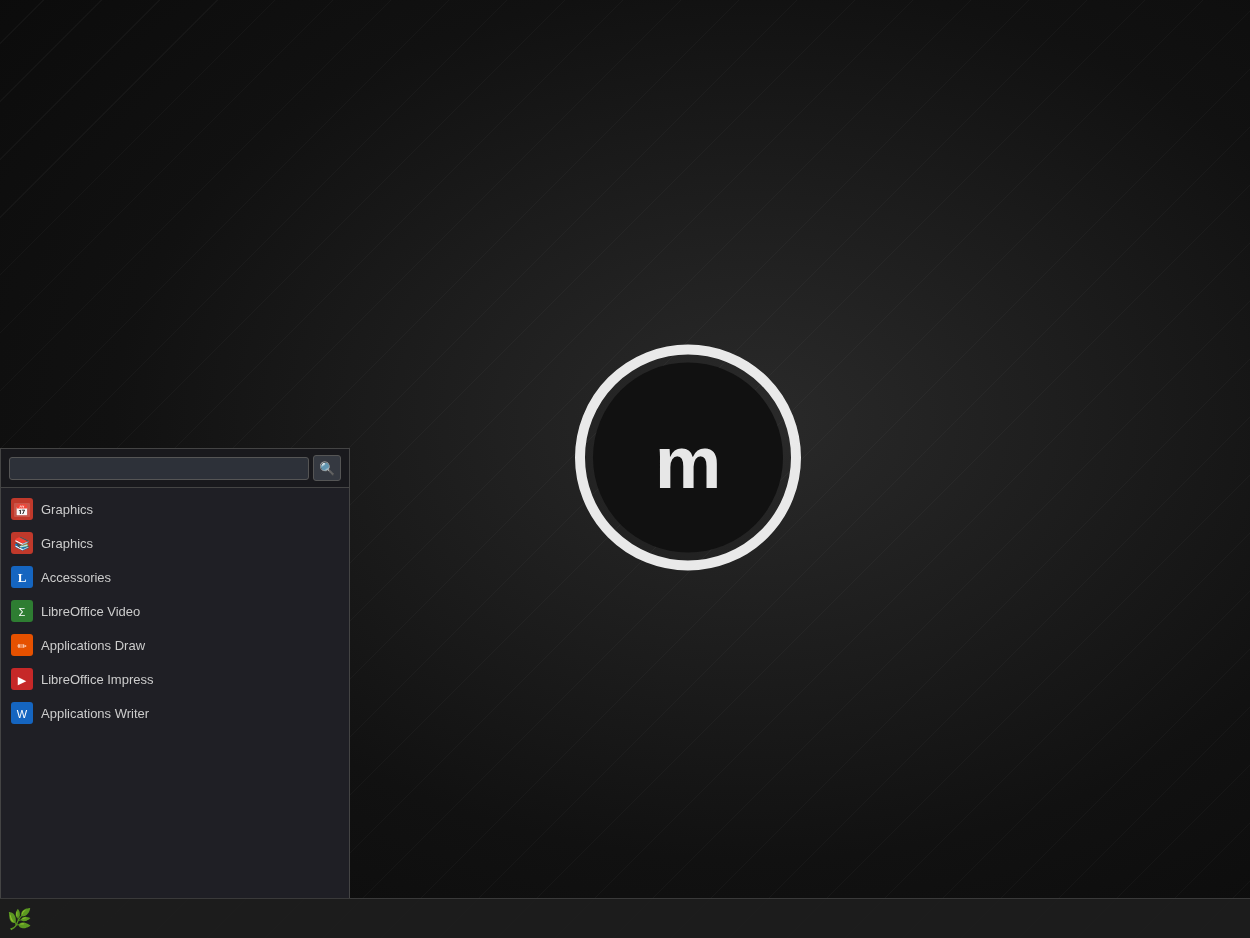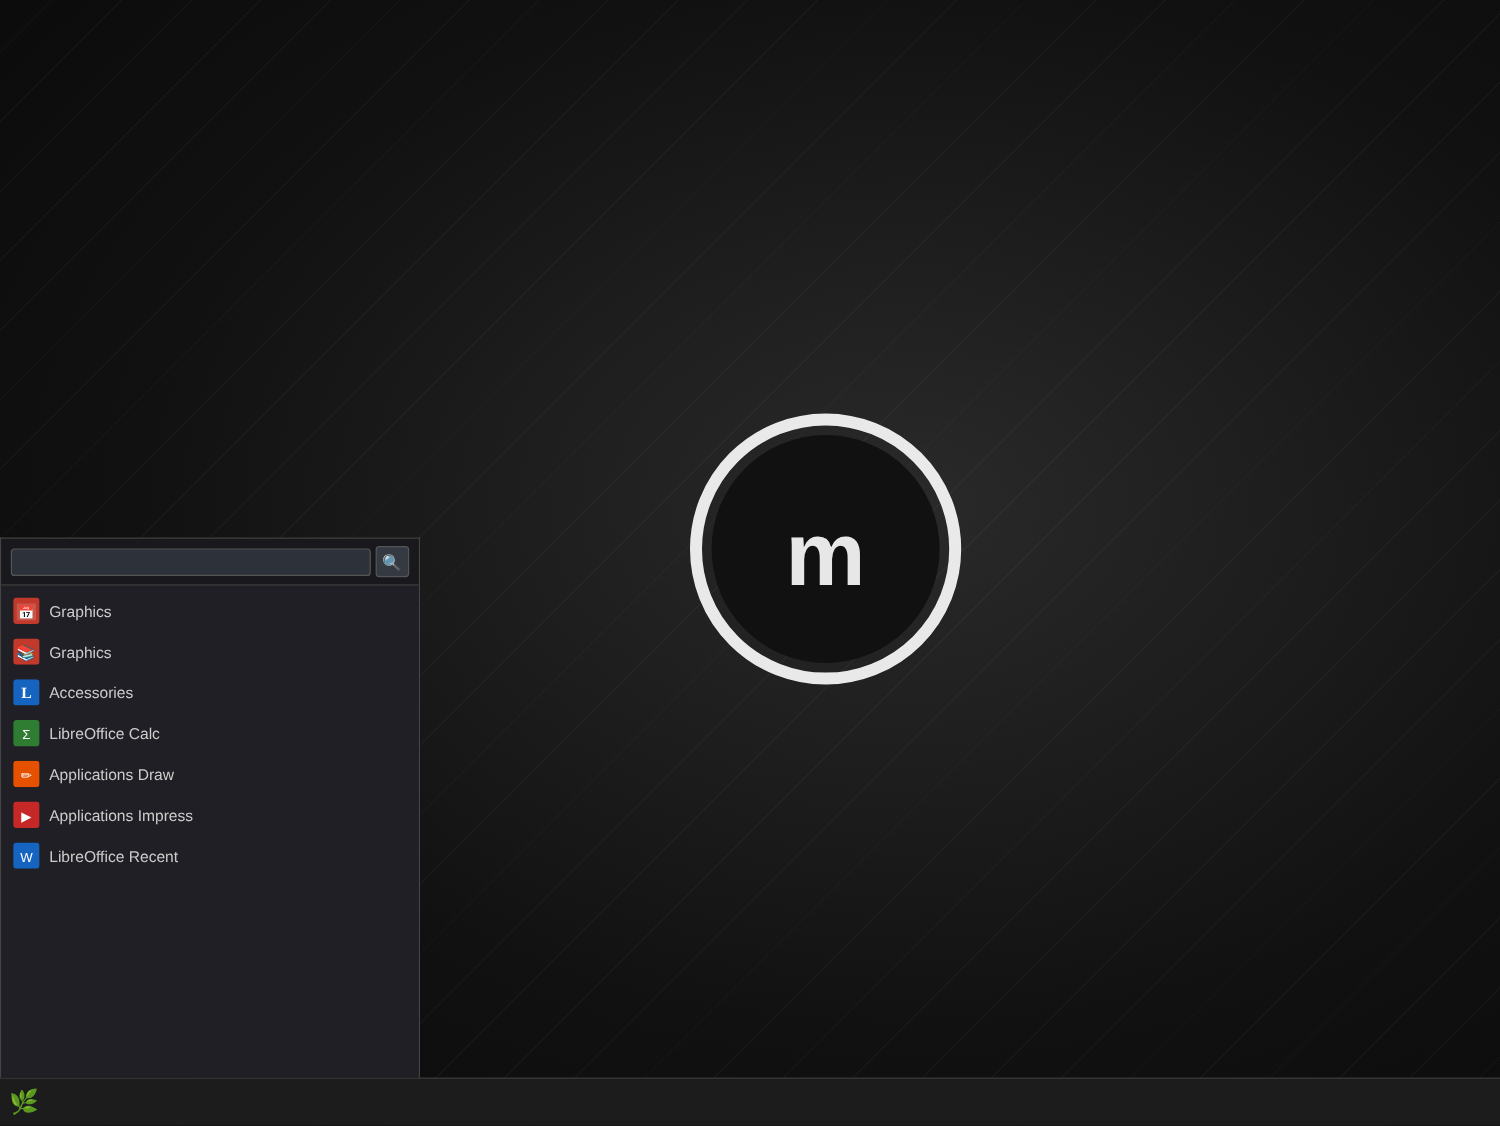--- a/index.html
+++ b/index.html
@@ -252,48 +252,48 @@
             </div>
             <span>Accessories</span>
           </div>
           <div class="app-item">
             <div class="app-icon">
               <svg viewBox="0 0 22 22" xmlns="http://www.w3.org/2000/svg">
                 <rect width="22" height="22" rx="3" fill="#2e7d32"></rect>
                 <text x="11" y="16" text-anchor="middle" font-size="11" fill="white" font-family="Arial">Σ</text>
               </svg>
             </div>
-            <span>LibreOffice Calc</span>
+            <span>LibreOffice Video</span>
           </div>
           <div class="app-item">
             <div class="app-icon">
               <svg viewBox="0 0 22 22" xmlns="http://www.w3.org/2000/svg">
                 <rect width="22" height="22" rx="3" fill="#e65100"></rect>
                 <text x="11" y="16" text-anchor="middle" font-size="11" fill="white" font-family="Arial">✏</text>
               </svg>
             </div>
             <span>Applications Draw</span>
           </div>
           <div class="app-item">
             <div class="app-icon">
               <svg viewBox="0 0 22 22" xmlns="http://www.w3.org/2000/svg">
                 <rect width="22" height="22" rx="3" fill="#c62828"></rect>
                 <text x="11" y="16" text-anchor="middle" font-size="11" fill="white" font-family="Arial">▶</text>
               </svg>
             </div>
-            <span>Applications Impress</span>
+            <span>LibreOffice Impress</span>
           </div>
           <div class="app-item">
             <div class="app-icon">
               <svg viewBox="0 0 22 22" xmlns="http://www.w3.org/2000/svg">
                 <rect width="22" height="22" rx="3" fill="#1565c0"></rect>
                 <text x="11" y="16" text-anchor="middle" font-size="11" fill="white" font-family="Arial">W</text>
               </svg>
             </div>
-            <span>LibreOffice Recent</span>
+            <span>Applications Writer</span>
           </div>
         </div>
 
     </div>
 
   </div>
 
   <div class="taskbar">
     <div class="taskbar-start">🌿</div>
   </div>

